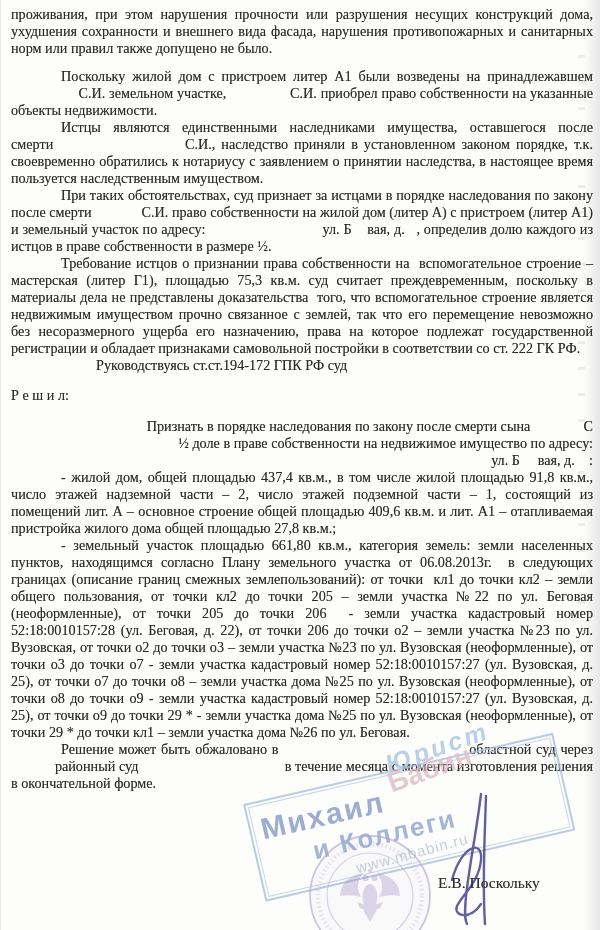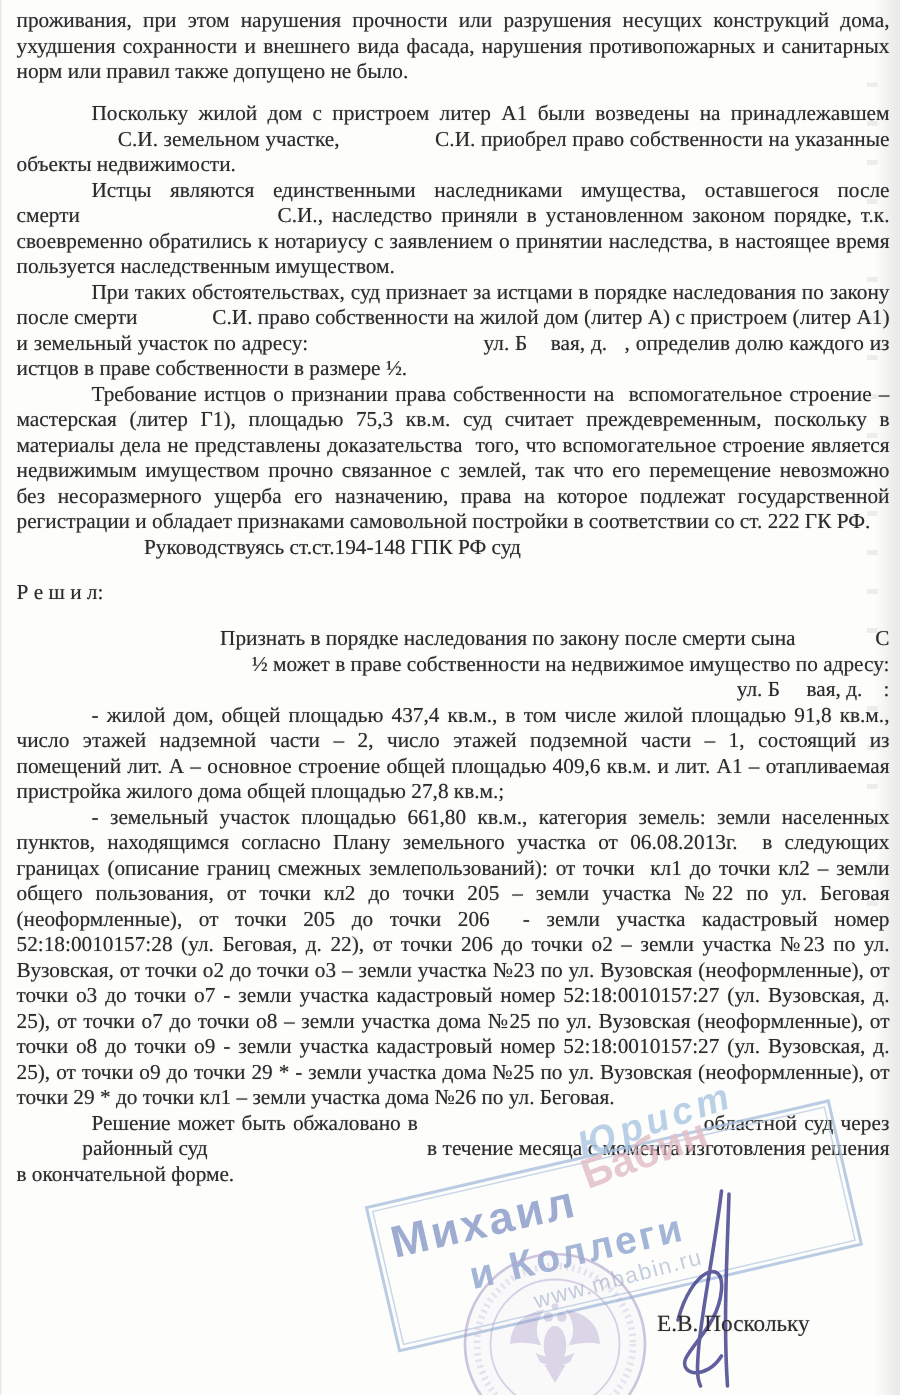--- a/index.html
+++ b/index.html
@@ -59,24 +59,24 @@
 
   <div class="scan-strip"></div>
   <div class="scan-noise"></div>
 
   <div class="doc">
     <p class="noind first">проживания,  при этом нарушения прочности или разрушения несущих конструкций дома, ухудшения сохранности и внешнего вида фасада, нарушения противопожарных и санитарных норм или правил также допущено не было.</p>
     <p>Поскольку жилой дом с пристроем литер А1 были возведены на принадлежавшем &nbsp;&nbsp;&nbsp;&nbsp;&nbsp;&nbsp;&nbsp;&nbsp;&nbsp;&nbsp;&nbsp;&nbsp;&nbsp;&nbsp;&nbsp;&nbsp;&nbsp;&nbsp;С.И. земельном участке, &nbsp;&nbsp;&nbsp;&nbsp;&nbsp;&nbsp;&nbsp;&nbsp;&nbsp;&nbsp;&nbsp;&nbsp;&nbsp;&nbsp;&nbsp;&nbsp;С.И. приобрел право собственности на указанные объекты недвижимости.</p>
     <p>Истцы являются единственными наследниками имущества, оставшегося после смерти&nbsp;&nbsp;&nbsp;&nbsp;&nbsp;&nbsp;&nbsp;&nbsp;&nbsp;&nbsp;&nbsp;&nbsp;&nbsp;&nbsp;&nbsp;&nbsp;&nbsp;&nbsp;&nbsp;&nbsp;&nbsp;&nbsp;С.И., наследство приняли в установленном законом порядке, т.к. своевременно обратились к нотариусу с заявлением о принятии наследства, в настоящее время пользуется наследственным имуществом.</p>
     <p>При таких обстоятельствах, суд признает за истцами в порядке наследования по закону после смерти&nbsp;&nbsp;&nbsp;&nbsp;&nbsp;&nbsp;&nbsp;&nbsp;&nbsp;&nbsp;&nbsp;&nbsp;&nbsp;&nbsp;С.И. право собственности на жилой дом (литер А) с пристроем (литер А1) и земельный участок по адресу:&nbsp;&nbsp;&nbsp;&nbsp;&nbsp;&nbsp;&nbsp;&nbsp;&nbsp;&nbsp;&nbsp;&nbsp;&nbsp;&nbsp;&nbsp;&nbsp;&nbsp;&nbsp;&nbsp;&nbsp;&nbsp;&nbsp;&nbsp;&nbsp;&nbsp;&nbsp;&nbsp;&nbsp;&nbsp;&nbsp;ул. Б&nbsp;&nbsp;&nbsp;&nbsp;вая, д.&nbsp;&nbsp;&nbsp;, определив долю каждого из истцов в праве собственности в размере ½.</p>
     <p>Требование истцов о признании права собственности на&nbsp; вспомогательное строение –мастерская (литер Г1), площадью 75,3 кв.м. суд считает преждевременным, поскольку в материалы дела не представлены доказательства&nbsp; того, что вспомогательное строение является недвижимым имуществом прочно связанное с землей, так что его перемещение невозможно без несоразмерного ущерба его назначению, права на которое подлежат государственной регистрации и обладает признаками самовольной постройки в соответствии со ст. 222 ГК РФ.</p>
-    <p class="ind85">Руководствуясь ст.ст.194-148 ГПК РФ суд</p>
+    <p class="ind85">Руководствуясь ст.ст.194-172 ГПК РФ суд</p>
     <p class="reshil">Р е ш и л:</p>
     <p class="fixed">Признать в порядке наследования по закону после смерти сына               С</p>
-    <p class="fixed noind">½ может в праве собственности на недвижимое имущество по адресу:</p>
+    <p class="fixed noind">½ доле в праве собственности на недвижимое имущество по адресу:</p>
     <p class="fixed ind85">ул. Б     вая, д.    :</p>
     <p>- жилой дом, общей площадью 437,4 кв.м., в том числе жилой площадью 91,8 кв.м., число этажей надземной части – 2, число этажей подземной части – 1, состоящий из помещений лит. А – основное строение общей площадью 409,6 кв.м. и лит. А1 – отапливаемая пристройка жилого дома общей площадью 27,8 кв.м.;</p>
     <p>- земельный участок площадью 661,80 кв.м., категория земель: земли населенных пунктов, находящимся согласно Плану земельного участка от 06.08.2013г.&nbsp; в следующих границах (описание границ смежных землепользований): от точки&nbsp; кл1 до точки кл2 – земли общего пользования, от точки кл2 до точки 205 – земли участка №22 по ул. Беговая (неоформленные), от точки 205 до точки 206&nbsp; - земли участка кадастровый номер 52:18:0010157:28 (ул. Беговая, д. 22), от точки 206 до точки о2 – земли участка №23 по ул. Вузовская, от точки о2 до точки о3 – земли участка №23 по ул. Вузовская (неоформленные), от точки о3 до точки о7 - земли участка кадастровый номер 52:18:0010157:27 (ул. Вузовская, д. 25), от точки о7 до точки о8 – земли участка дома №25 по ул. Вузовская (неоформленные), от точки о8 до точки о9 - земли участка кадастровый номер 52:18:0010157:27 (ул. Вузовская, д. 25), от точки о9 до точки 29 * - земли участка дома №25 по ул. Вузовская (неоформленные), от точки 29 * до точки кл1 – земли участка дома №26 по ул. Беговая.</p>
     <p>Решение может быть обжаловано в&nbsp;&nbsp;&nbsp;&nbsp;&nbsp;&nbsp;&nbsp;&nbsp;&nbsp;&nbsp;&nbsp;&nbsp;&nbsp;&nbsp;&nbsp;&nbsp;&nbsp;&nbsp;&nbsp;&nbsp;&nbsp;&nbsp;&nbsp;&nbsp;&nbsp;&nbsp;&nbsp;&nbsp;&nbsp;&nbsp;&nbsp;&nbsp;&nbsp;&nbsp;&nbsp;&nbsp;&nbsp;&nbsp;&nbsp;&nbsp;областной суд через &nbsp;&nbsp;&nbsp;&nbsp;&nbsp;&nbsp;&nbsp;&nbsp;&nbsp;&nbsp;&nbsp;&nbsp;районный суд&nbsp;&nbsp;&nbsp;&nbsp;&nbsp;&nbsp;&nbsp;&nbsp;&nbsp;&nbsp;&nbsp;&nbsp;&nbsp;&nbsp;&nbsp;&nbsp;&nbsp;&nbsp;&nbsp;&nbsp;&nbsp;&nbsp;&nbsp;&nbsp;&nbsp;&nbsp;&nbsp;&nbsp;&nbsp;&nbsp;&nbsp;&nbsp;&nbsp;&nbsp;&nbsp;&nbsp;&nbsp;&nbsp;&nbsp;&nbsp;в течение месяца с момента изготовления решения в окончательной форме.</p>
   </div>
 
   <div class="wm">
     <div class="wm-border"></div>
     <span class="wm-jurist">Юрист</span>
     <span class="wm-mikhail">Михаил</span>

